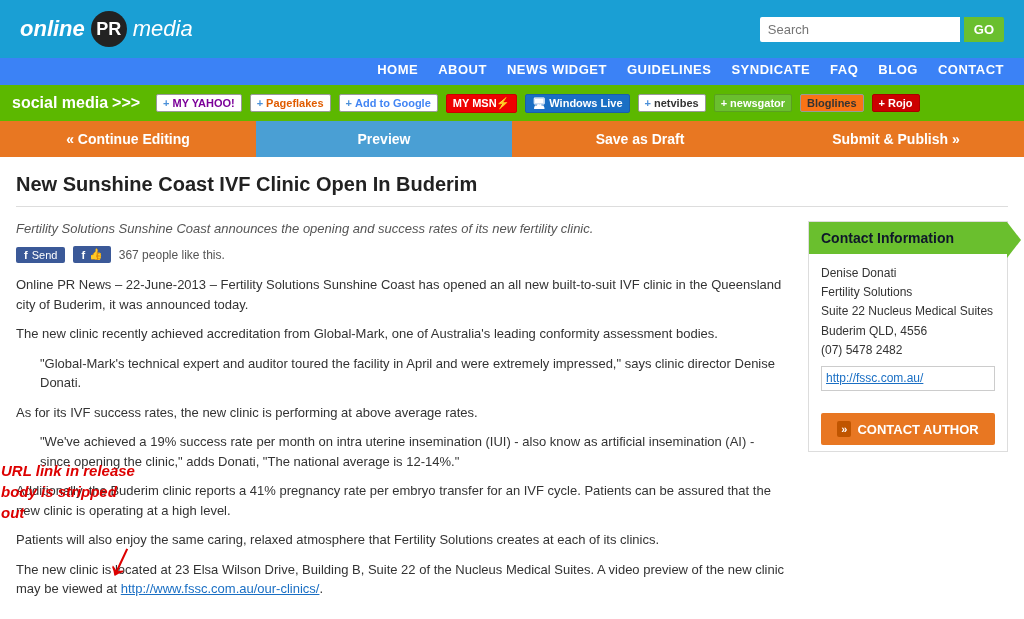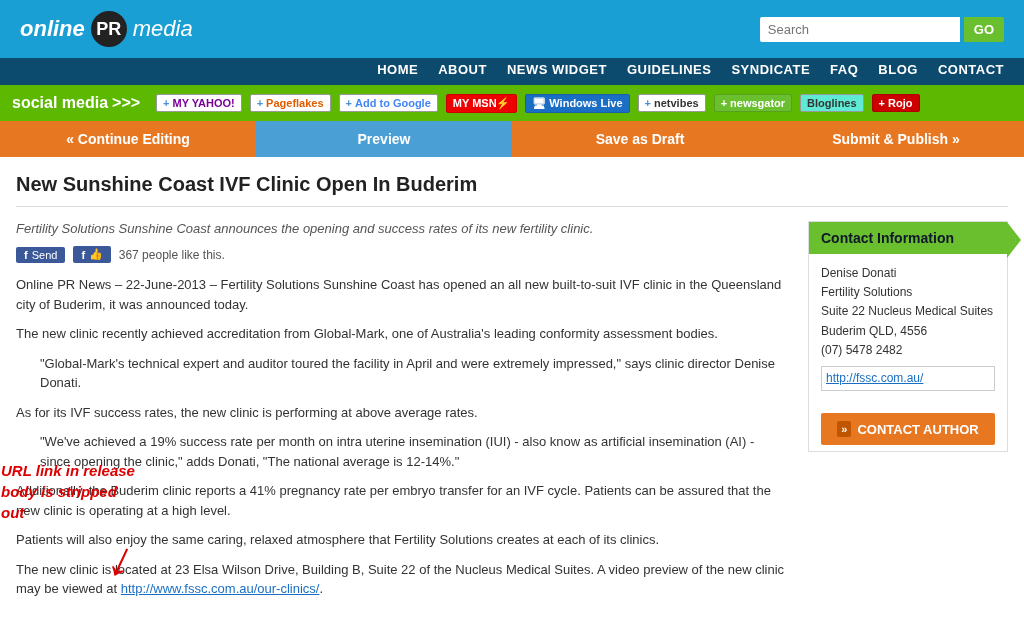--- a/index.html
+++ b/index.html
@@ -49,21 +49,21 @@
       font-weight: bold;
       border: none;
       padding: 5px 10px;
       cursor: pointer;
       font-size: 13px;
       border-radius: 0 2px 2px 0;
     }
 
     
     .nav {
-      background: #0c4a6e;
+      background: #3b82f6;
       display: flex;
       justify-content: flex-end;
       padding: 4px 20px 8px;
       gap: 20px;
     }
     .nav a {
       color: #fff;
       text-decoration: none;
       font-size: 13px;
       font-weight: bold;
@@ -103,21 +103,21 @@
       cursor: pointer;
     }
     .social-btn .plus { color: #4a90d9; font-weight: bold; }
     .social-btn.yahoo { color: #7b0099; }
     .social-btn.pageflakes { color: #e05c00; }
     .social-btn.google { color: #4285f4; }
     .social-btn.msn { background: #e00; color: #fff; border-color: #c00; }
     .social-btn.winlive { background: #1a6fc4; color: #fff; border-color: #1a5faa; }
     .social-btn.netvibes { background: #fff; color: #333; }
     .social-btn.newsgator { background: #6abf2e; color: #fff; border-color: #5aa020; }
-    .social-btn.bloglines { background: #5eead4; color: #333; }
+    .social-btn.bloglines { background: #f97316; color: #333; }
     .social-btn.rojo { background: #c00; color: #fff; border-color: #a00; }
 
     
     .action-bar {
       display: flex;
       height: 36px;
     }
     .action-btn {
       flex: 1;
       display: flex;

